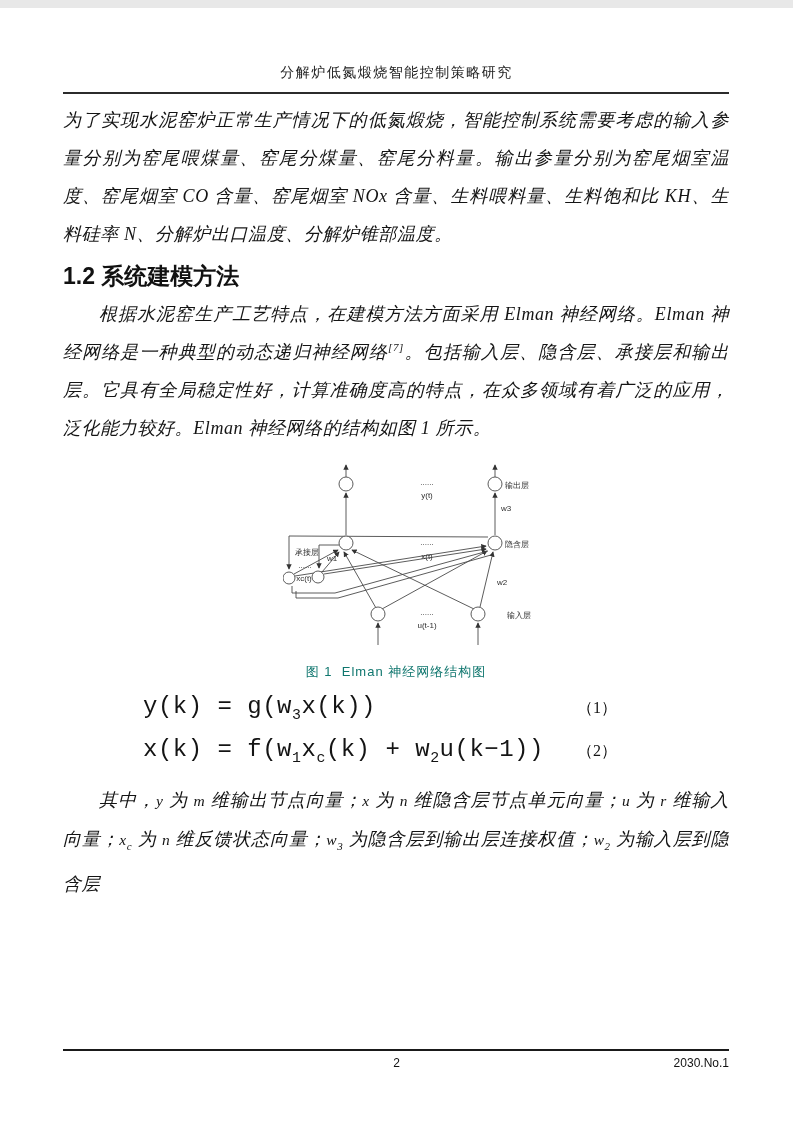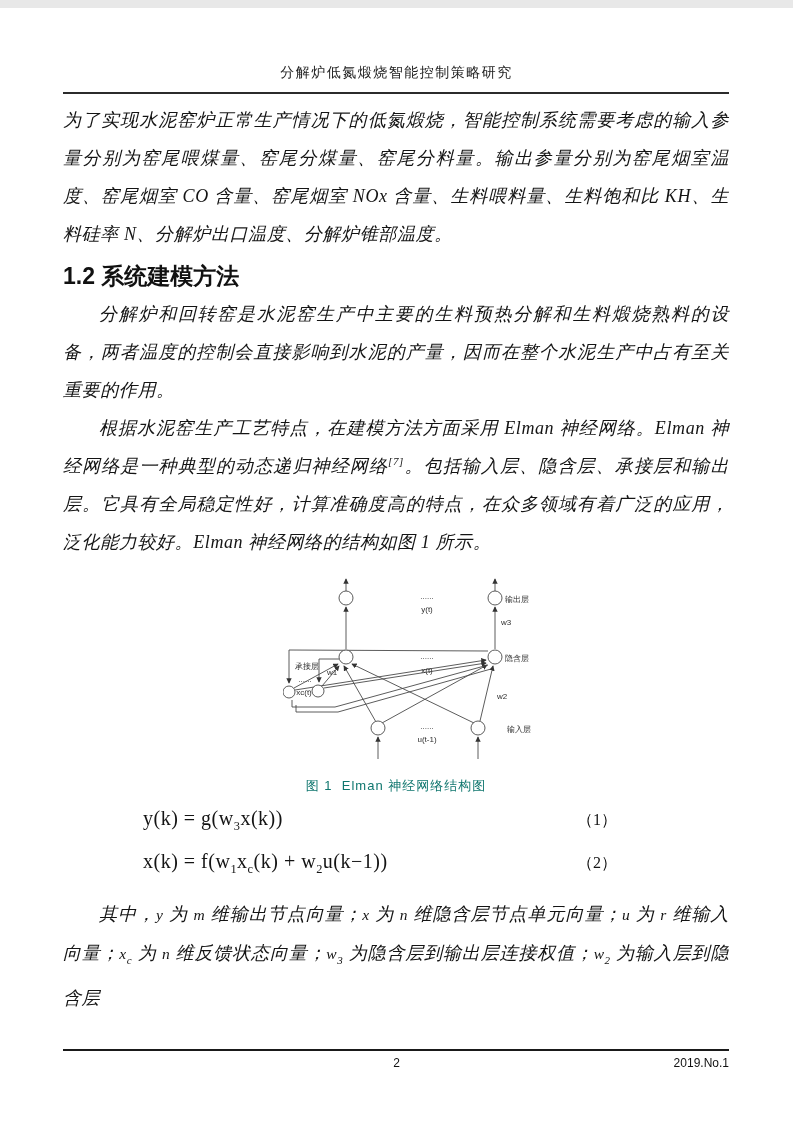--- a/index.html
+++ b/index.html
@@ -41,22 +41,22 @@
     font-size:8px;fill:#2e2e2e;
   }
   .fig-caption{
     margin:12px 0 12px 0;text-align:center;
     font-family:"Liberation Sans","DejaVu Sans",sans-serif;
     font-size:13px;letter-spacing:1px;color:#0f766e;white-space:pre;
   }
   .eq-block{margin:4px 0 2px 0;}
   .eq-row{display:flex;align-items:baseline;height:43px;}
   .eq{
-    margin-left:80px;font-size:20px;letter-spacing:0.5px;
-    font-family:Liberation Serif, serif;white-space:pre;
+    margin-left:80px;font-size:24px;letter-spacing:0.5px;
+    font-family:Liberation Mono, monospace;white-space:pre;
   }
   .eq sub{font-size:0.62em;}
   .eq-num{margin-left:auto;margin-right:112px;font-size:16px;}
   .var{font-size:15.5px;font-family:"Liberation Serif","DejaVu Serif",serif;}
   p.body sub{font-size:11px;}
   .footer-rule{
     position:absolute;top:1041px;left:63px;width:666px;height:2px;background:#1a1a1a;
   }
   .footer-page{
     position:absolute;top:1048px;left:0;width:100%;text-align:center;
@@ -74,21 +74,20 @@
 
   <div class="header-title">分解炉低氮煅烧智能控制策略研究</div>
   <div class="header-rule"></div>
 
   <div class="content">
 
     <p class="body">为了实现水泥窑炉正常生产情况下的低氮煅烧，智能控制系统需要考虑的输入参量分别为窑尾喂煤量、窑尾分煤量、窑尾分料量。输出参量分别为窑尾烟室温度、窑尾烟室 CO 含量、窑尾烟室 NOx 含量、生料喂料量、生料饱和比 KH、生料硅率 N、分解炉出口温度、分解炉锥部温度。</p>
 
     <h2 class="section">1.2 系统建模方法</h2>
 
-    <p class="body indent">分解炉和回转窑是水泥窑生产中主要的生料预热分解和生料煅烧熟料的设备，两者温度的控制会直接影响到水泥的产量，因而在整个水泥生产中占有至关重要的作用。</p>
 
     <p class="body indent"><span>根据水泥窑生产工艺特点，在建模方法方面采用 Elman 神经网络。Elman 神经网络是一种典型的动态递归神经网络</span><sup class="ref">[7]</sup><span>。包括输入层、隐含层、承接层和输出层。它具有全局稳定性好，计算准确度高的特点，在众多领域有着广泛的应用，泛化能力较好。Elman 神经网络的结构如图 1 所示。</span></p>
 
     <div class="figure-wrap">
       <svg class="diagram" width="250" height="190" viewBox="0 0 250 190">
         <defs>
           <marker id="ah" markerWidth="8" markerHeight="8" refX="5.2" refY="3" orient="auto">
             <path d="M0,0 L6,3 L0,6 z" fill="#333"></path>
           </marker>
         </defs>
@@ -164,15 +163,15 @@
         <span class="eq-num">（2）</span>
       </div>
     </div>
 
     <p class="body indent"><span>其中，</span><span class="var">y</span><span> 为 </span><span class="var">m</span><span> 维输出节点向量；</span><span class="var">x</span><span> 为 </span><span class="var">n</span><span> 维隐含层节点单元向量；</span><span class="var">u</span><span> 为 </span><span class="var">r</span><span> 维输入向量；</span><span class="var">x</span><sub>c</sub><span> 为 </span><span class="var">n</span><span> 维反馈状态向量；</span><span class="var">w</span><sub>3</sub><span> 为隐含层到输出层连接权值；</span><span class="var">w</span><sub>2</sub><span> 为输入层到隐含层</span></p>
 
   </div>
 
   <div class="footer-rule"></div>
   <div class="footer-page">2</div>
-  <div class="footer-issue">2019.No.1</div>
+  <div class="footer-issue">2030.No.1</div>
 
 </div>
 
 </body></html>

